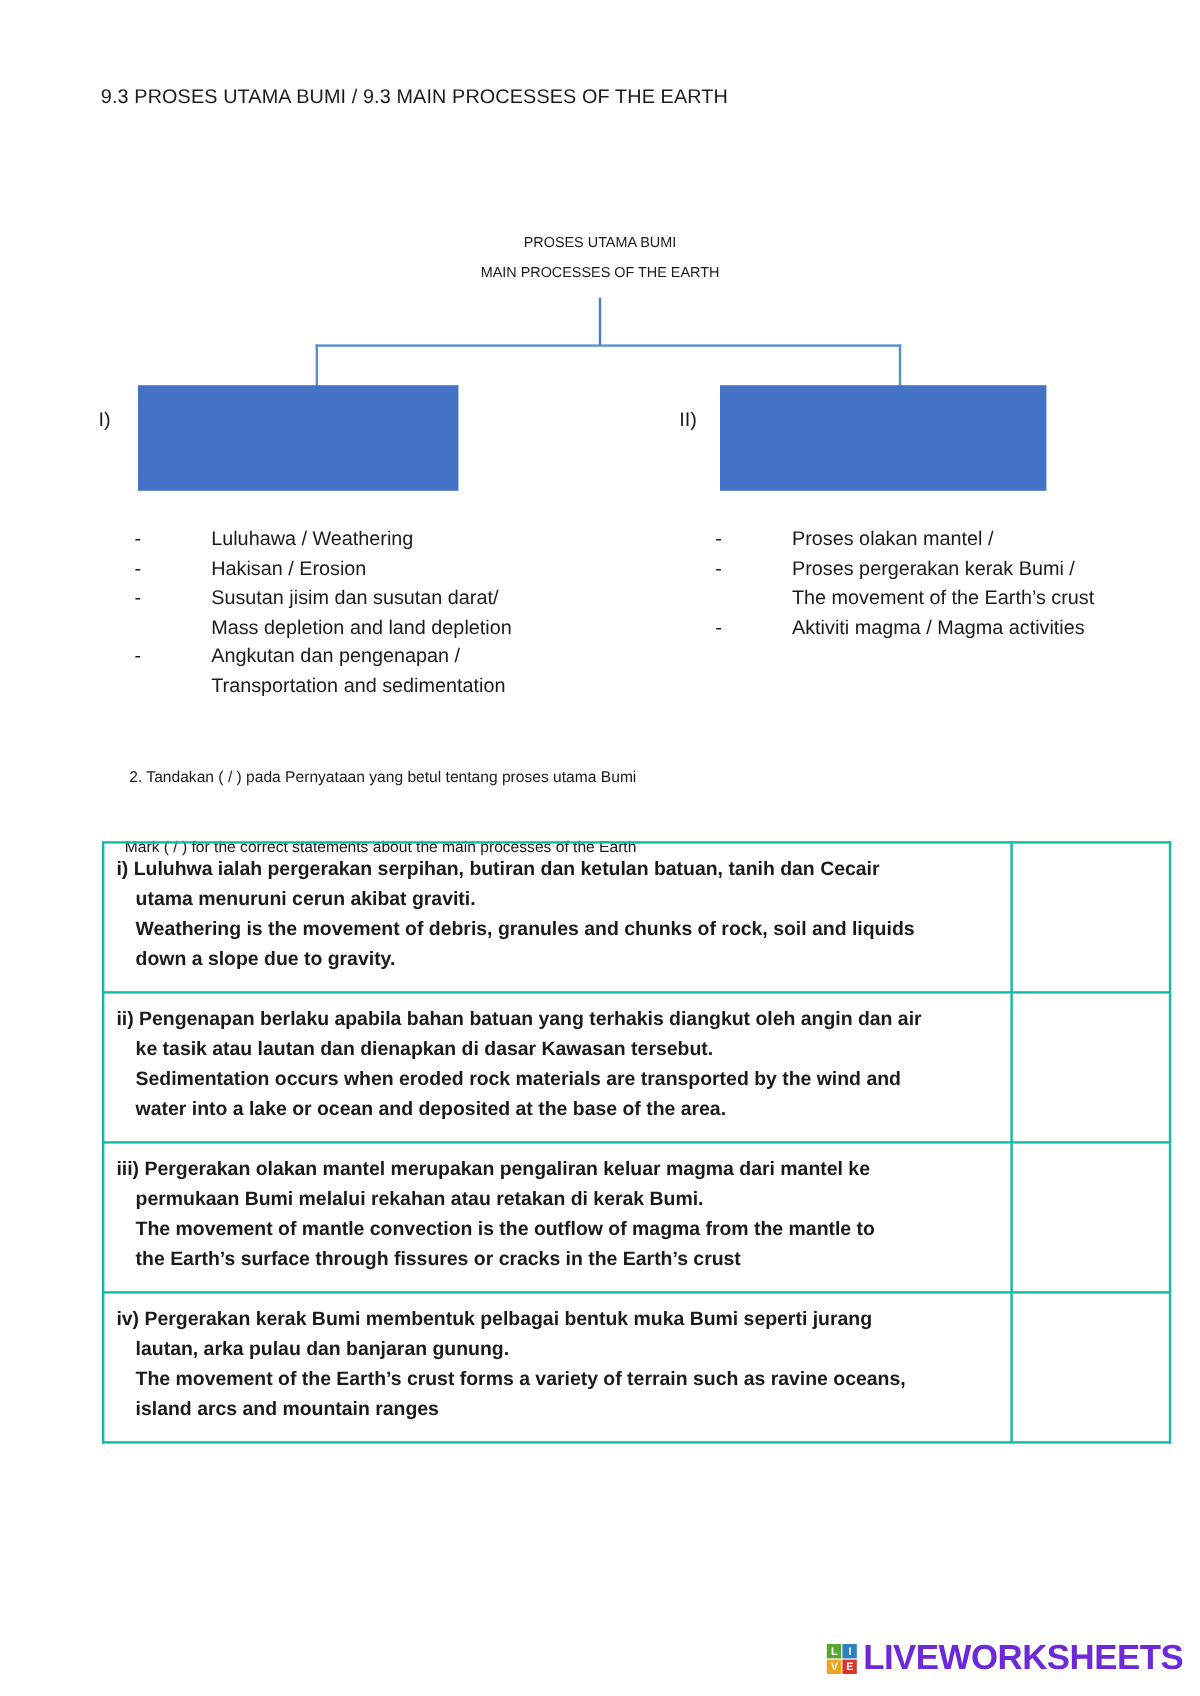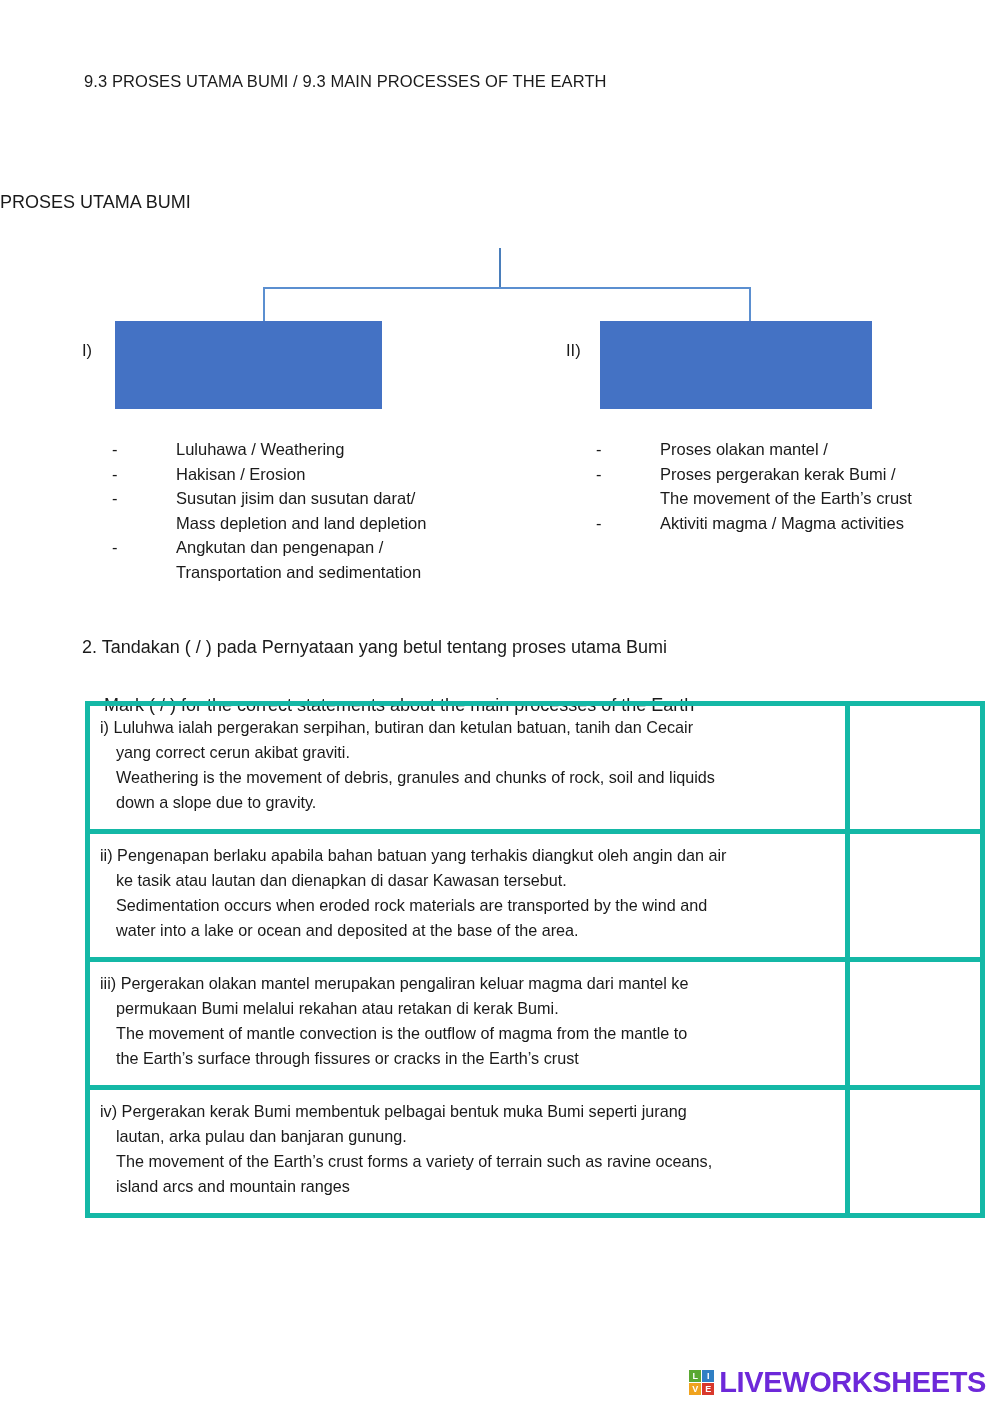--- a/index.html
+++ b/index.html
@@ -43,21 +43,22 @@
     left: 0;
     top: 190px;
     width: 1000px;
     height: 230px;
   }
   .diagram-title {
     position: absolute;
     left: 0;
     top: 0;
     width: 1000px;
-    font-size: 18px;
+    text-align: center;
+    font-size: 12px;
     line-height: 25px;
   }
   .diagram-title .tline { display: block; }
 
   .connector-stem {
     position: absolute;
     left: 499px;
     top: 58px;
     width: 2px;
     height: 40px;
@@ -127,40 +128,42 @@
     flex: 1 1 auto;
     margin-left: 32px;
   }
   .bullet-text .sub { display: block; }
 
   
   .q2 {
     position: absolute;
     left: 82px;
     top: 635px;
-    font-size: 18px;
+    font-size: 13px;
     line-height: 25.5px;
+    text-align: right;
   }
   .q2 .l2 { display: block; padding-left: 22px; margin-top: 32px; }
 
   
   .stmt-table {
     position: absolute;
     left: 85px;
     top: 701px;
     width: 845px;
     border-collapse: collapse;
     table-layout: fixed;
   }
   .stmt-table td {
-    border: 5px solid #14b8a6;
+    border: 2px solid #14b8a6;
     vertical-align: top;
     padding: 9px 10px 14px 10px;
     font-size: 16.2px;
     line-height: 25px;
+    font-weight: bold;
   }
   .stmt-table td.text-cell { width: 735px; }
   .stmt-table td.mark-cell { width: 110px; }
 
   .stmt-line { display: block; }
   .stmt-line.indent { padding-left: 16px; }
 
   
   .lw-logo {
     position: absolute;
@@ -202,20 +205,21 @@
 <body>
 
 <div class="page">
 
   <div class="doc-title">9.3 PROSES UTAMA BUMI / 9.3 MAIN PROCESSES OF THE EARTH</div>
 
   <div class="diagram">
 
     <div class="diagram-title">
       <span class="tline">PROSES UTAMA BUMI</span>
+      <span class="tline">MAIN PROCESSES OF THE EARTH</span>
     </div>
 
     <div class="connector-stem"></div>
     <div class="connector-bar"></div>
     <div class="connector-drop-left"></div>
     <div class="connector-drop-right"></div>
 
     <div class="node-box left"></div>
     <div class="node-box right"></div>
   </div>
@@ -277,21 +281,21 @@
   <div class="q2">
     <span class="l1">2. Tandakan ( / ) pada Pernyataan yang betul tentang proses utama Bumi</span>
     <span class="l2">Mark ( / ) for the correct statements about the main processes of the Earth</span>
   </div>
 
   <table class="stmt-table">
     <tbody>
       <tr>
         <td class="text-cell">
           <span class="stmt-line">i) Luluhwa ialah pergerakan serpihan, butiran dan ketulan batuan, tanih dan Cecair</span>
-          <span class="stmt-line indent">yang correct cerun akibat graviti.</span>
+          <span class="stmt-line indent">utama menuruni cerun akibat graviti.</span>
           <span class="stmt-line indent">Weathering is the movement of debris, granules and chunks of rock, soil and liquids</span>
           <span class="stmt-line indent">down a slope due to gravity.</span>
         </td>
         <td class="mark-cell"></td>
       </tr>
       <tr>
         <td class="text-cell">
           <span class="stmt-line">ii) Pengenapan berlaku apabila bahan batuan yang terhakis diangkut oleh angin dan air</span>
           <span class="stmt-line indent">ke tasik atau lautan dan dienapkan di dasar Kawasan tersebut.</span>
           <span class="stmt-line indent">Sedimentation occurs when eroded rock materials are transported by the wind and</span>

